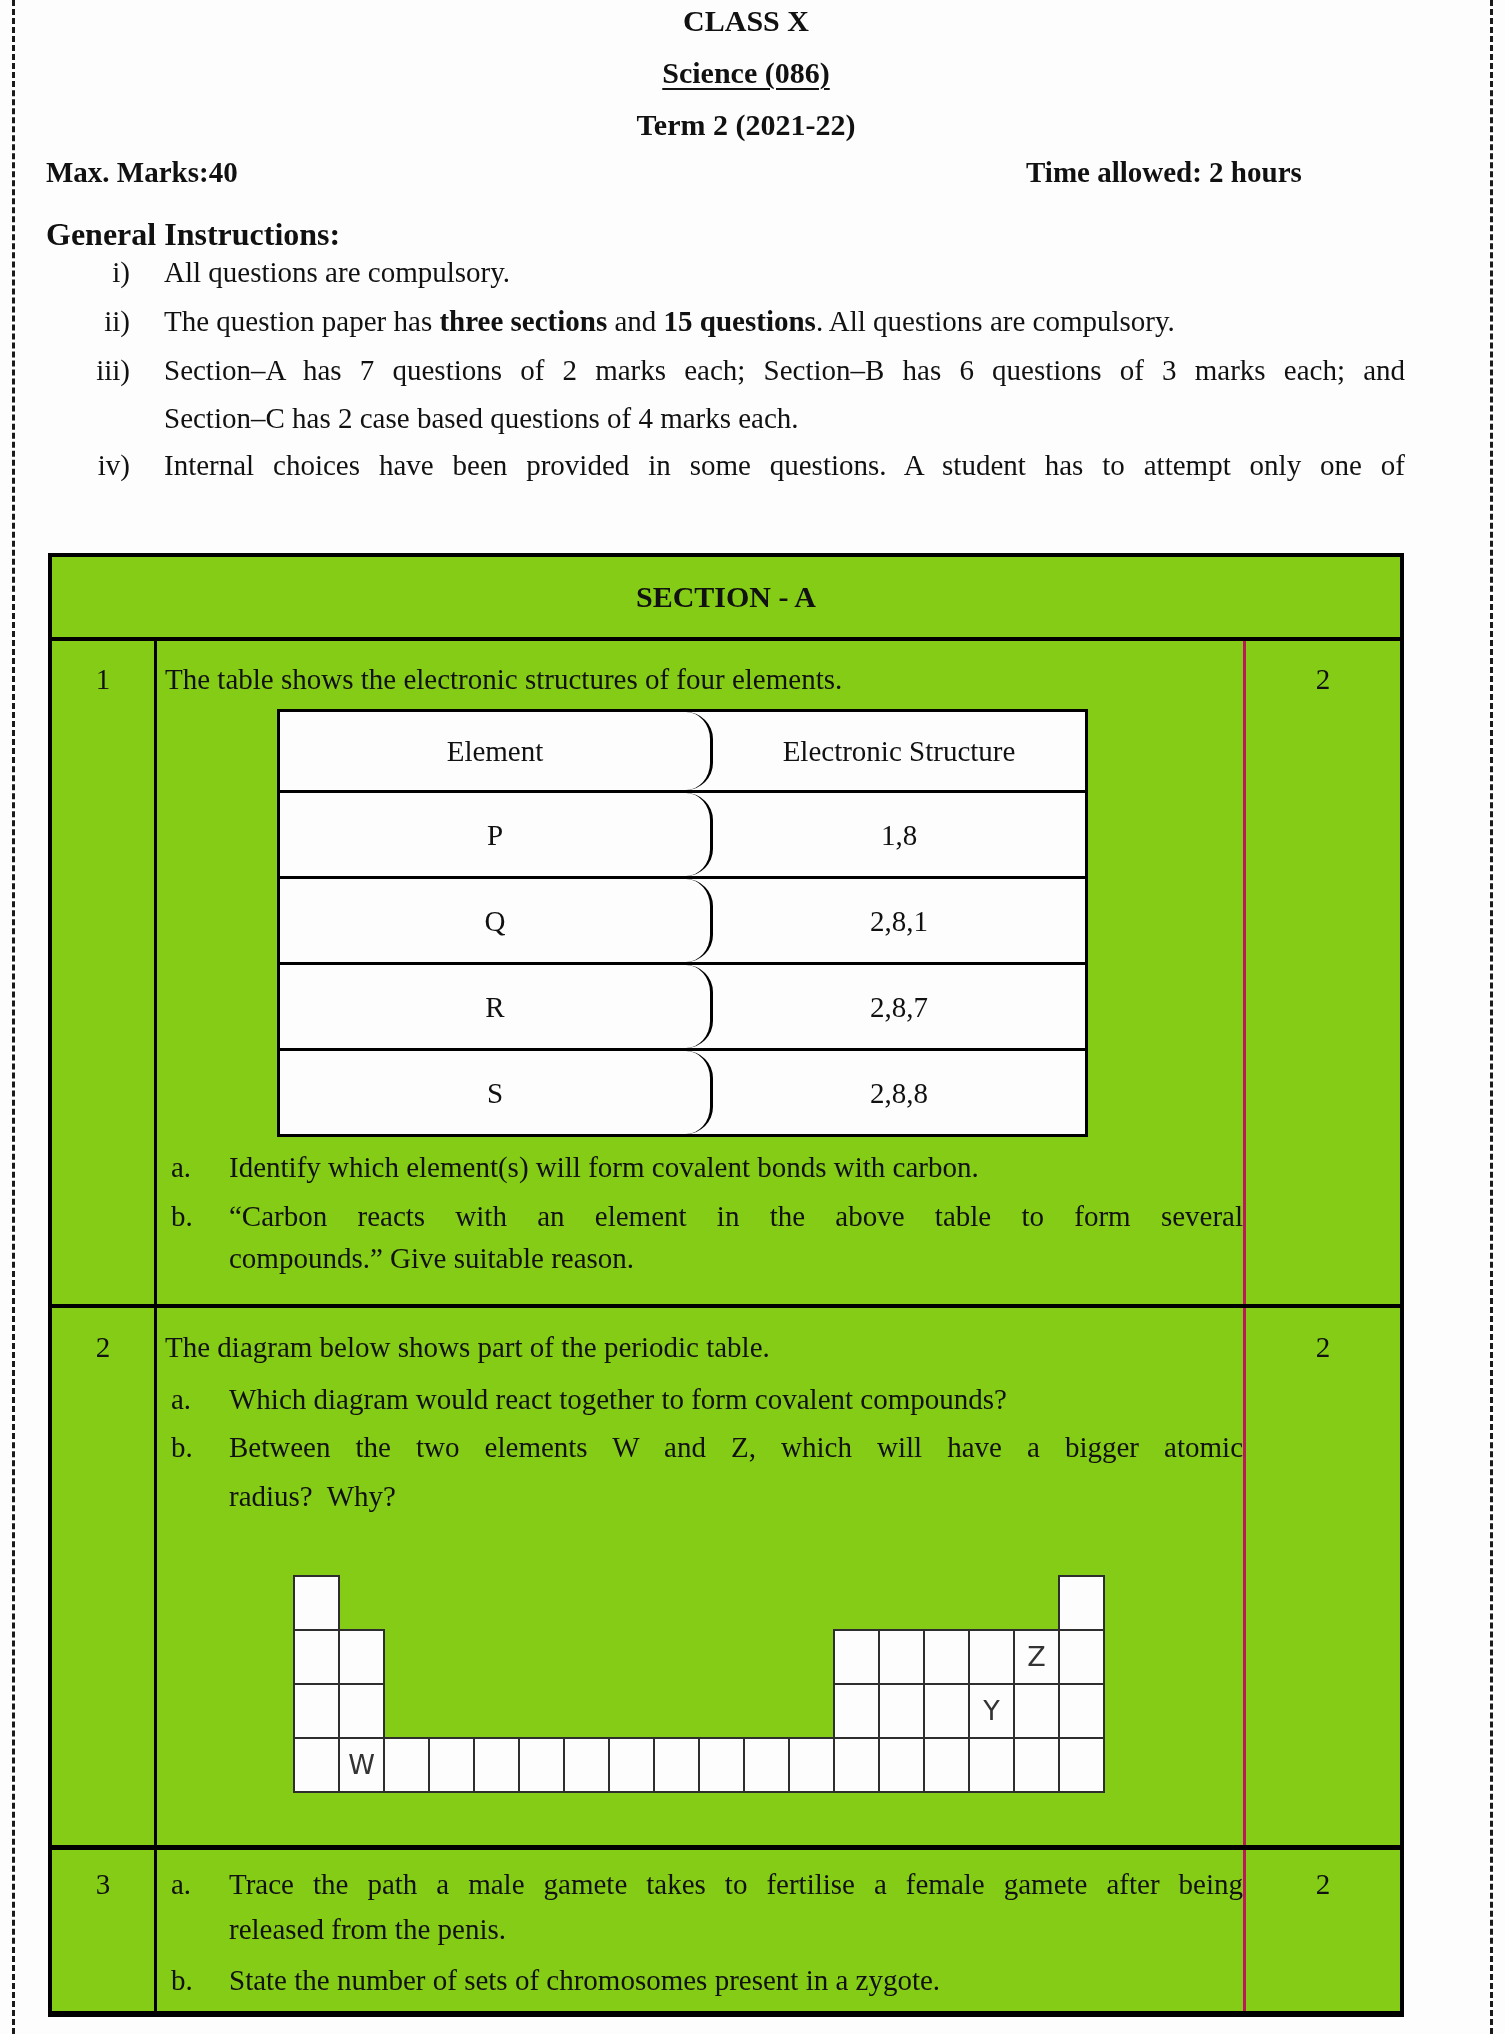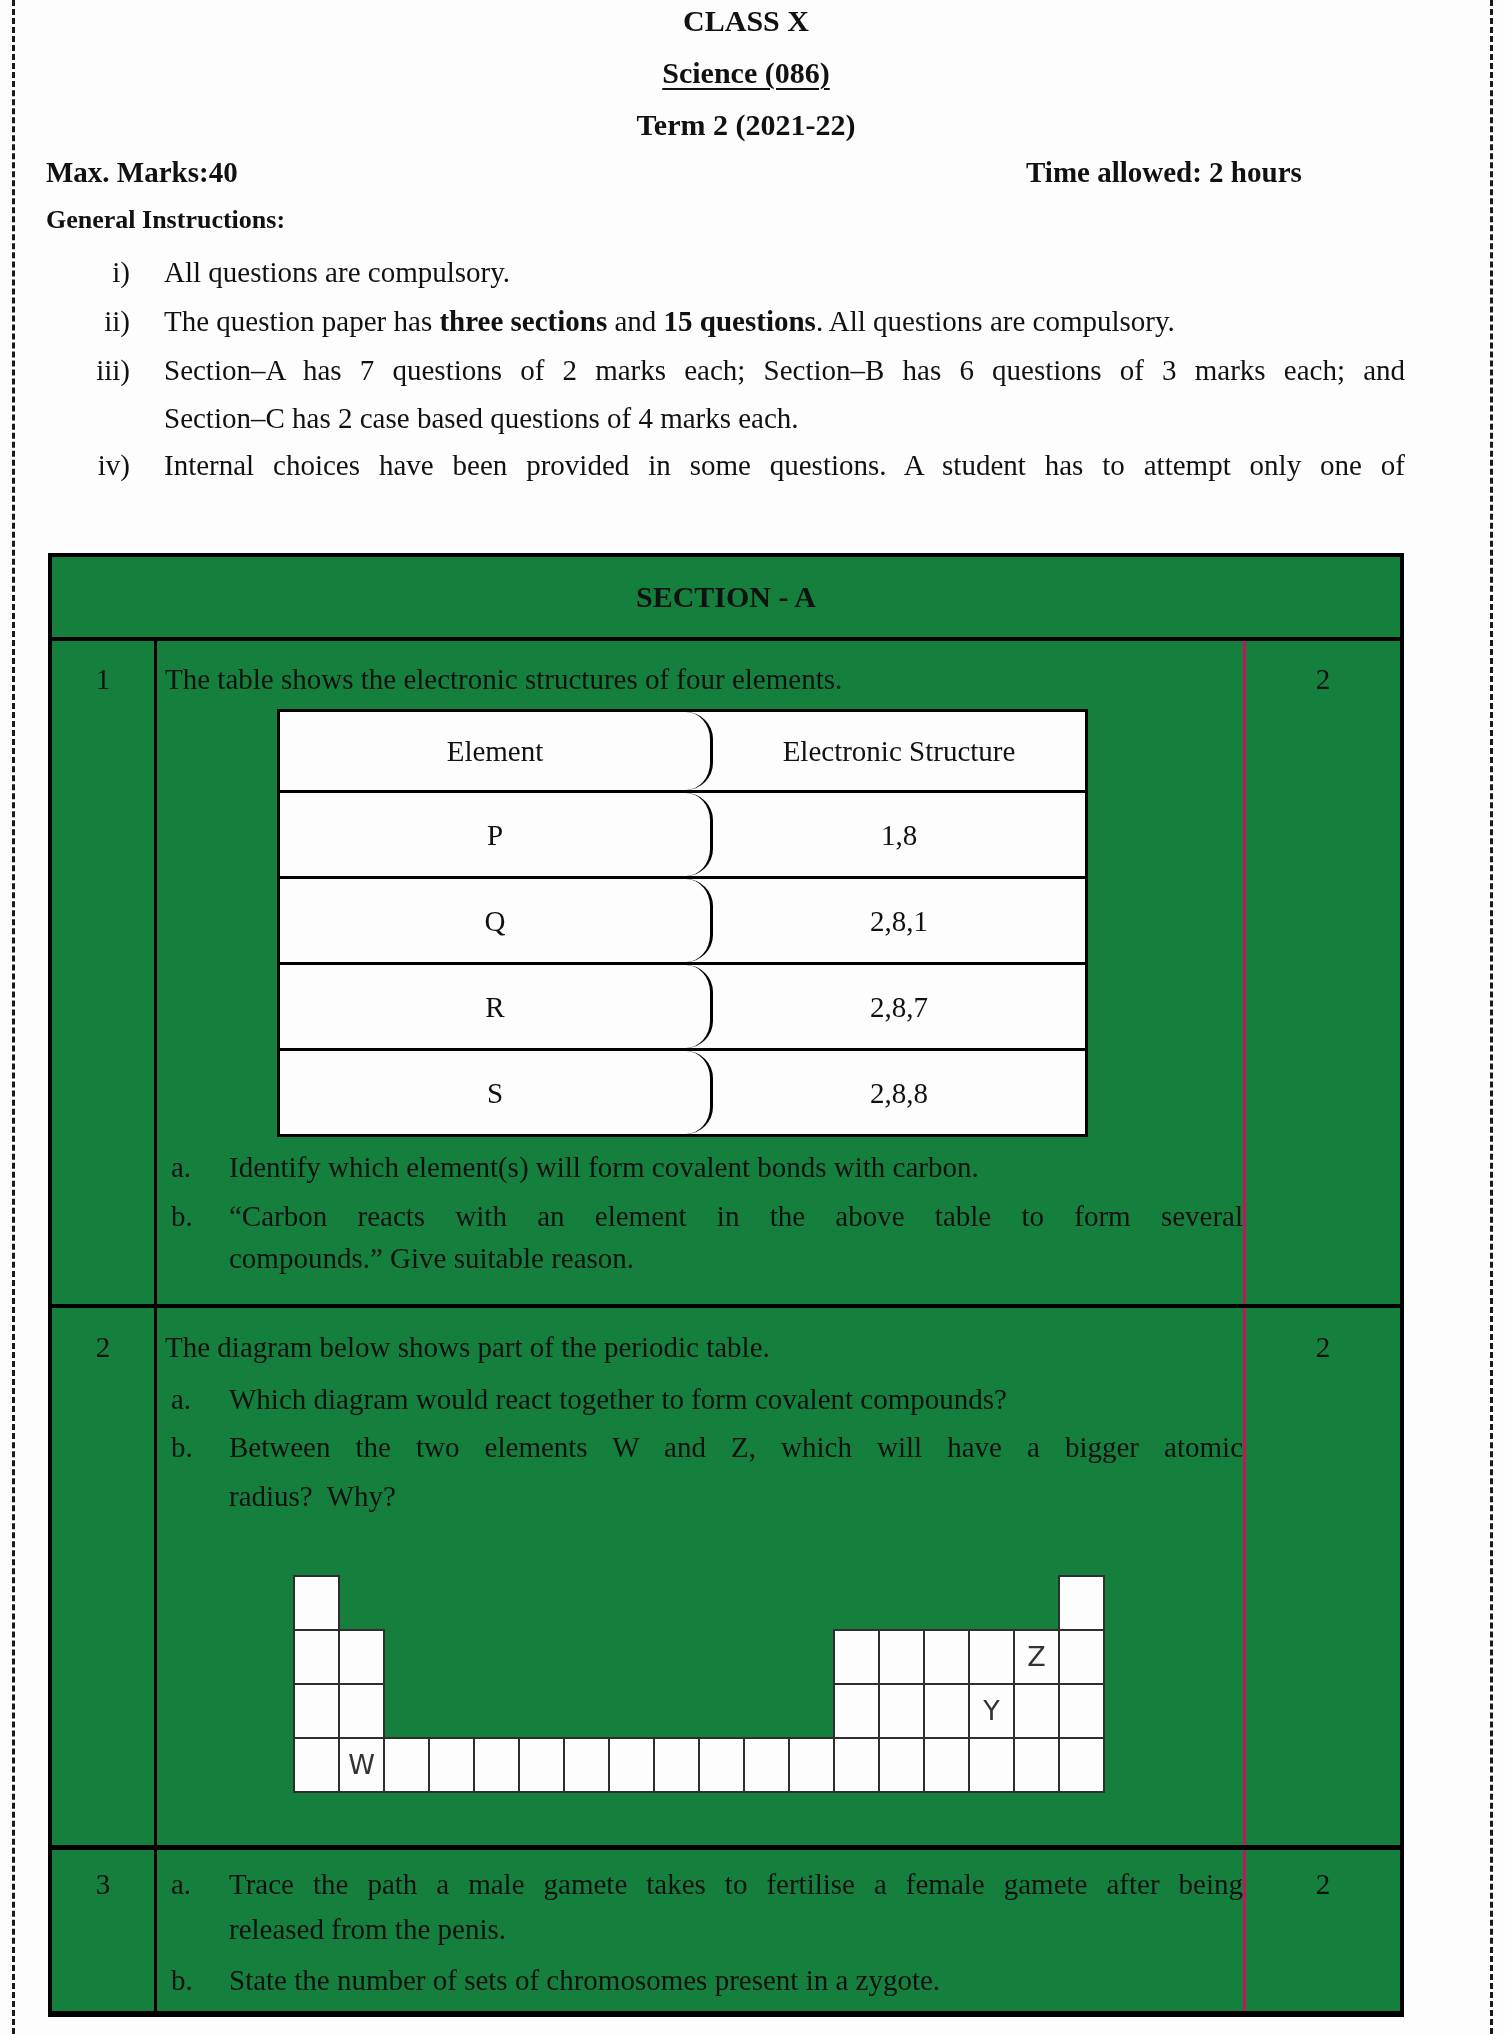--- a/index.html
+++ b/index.html
@@ -20,21 +20,21 @@
 
   .inum  { left:60px; width:70px; text-align:right; }
   .iline { left:164px; width:1241px; }
   .stretch { text-align:justify; text-align-last:justify; }
   .pline  { white-space:pre-wrap; }
 
   
   .qtable {
     position:absolute; left:48px; top:553px; width:1356px;
     border:4px solid #000; border-bottom-width:6px; box-sizing:border-box;
-    background:#15803d;
+    background:#84cc16;
   }
   .secrow { height:80px; border-bottom:4px solid #000;
             display:flex; align-items:center; justify-content:center;
             font-weight:bold; font-size:30px; }
   .qrow  { display:flex; }
   .qrow.div1 { border-bottom:4px solid #000; }
   .qrow.div2 { border-bottom:5px solid #000; }
   .numcol  { width:102px; border-right:3px solid #000; position:relative; }
   .textcol { width:1086px; border-right:3px solid #be185d; position:relative; }
   .markcol { flex:1; position:relative; }
@@ -68,21 +68,21 @@
   <div class="pborder left"></div>
   <div class="pborder right"></div>
 
   <div class="abs hcenter" style="top:2px">CLASS X</div>
   <div class="abs hcenter" style="top:54px"><span class="usub">Science (086)</span></div>
   <div class="abs hcenter" style="top:106px">Term 2 (2021-22)</div>
 
   <div class="abs b" style="left:46px;  top:153px">Max. Marks:40</div>
   <div class="abs b" style="left:1026px;top:153px">Time allowed: 2 hours</div>
 
-  <div class="abs b" style="left:46px; top:201px; font-size:26px">General Instructions:</div>
+  <div class="abs b" style="left:46px; top:215px; font-size:32px">General Instructions:</div>
 
   <div class="abs inum" style="top:253px">i)</div>
   <div class="abs iline pline" style="top:253px">All questions are compulsory.</div>
 
   <div class="abs inum" style="top:302px">ii)</div>
   <div class="abs iline" style="top:302px"><span>The question paper has </span><span class="b">three sections</span><span> and </span><span class="b">15 questions</span><span>. All questions are compulsory.</span></div>
 
   <div class="abs inum" style="top:351px">iii)</div>
   <div class="abs iline stretch" style="top:351px">Section–A has 7 questions of 2 marks each; Section–B has 6 questions of 3 marks each; and</div>
   <div class="abs iline pline" style="top:399px">Section–C has 2 case based questions of 4 marks each.</div>

